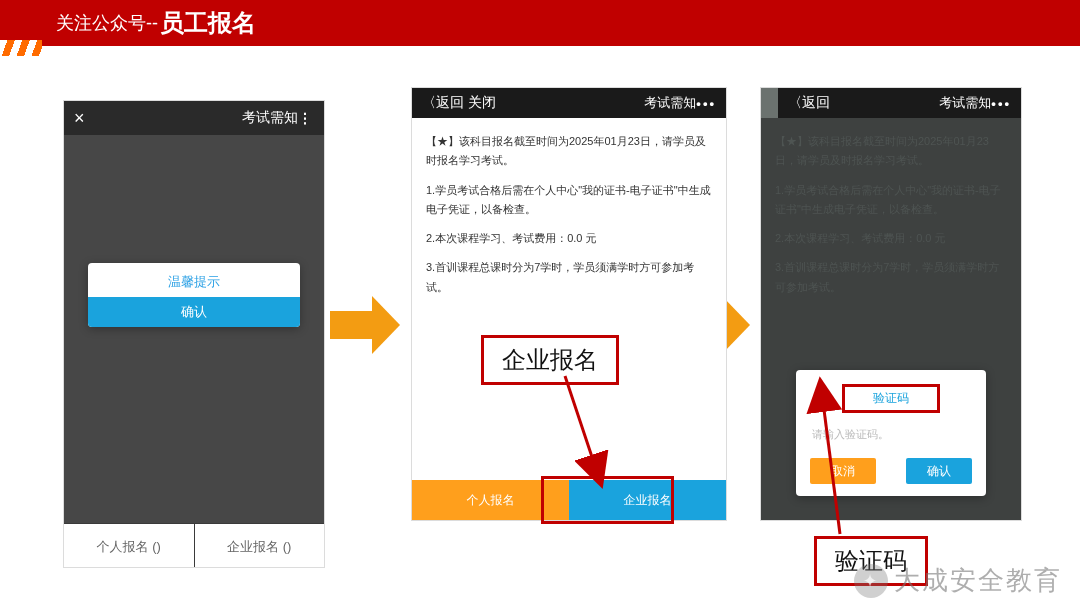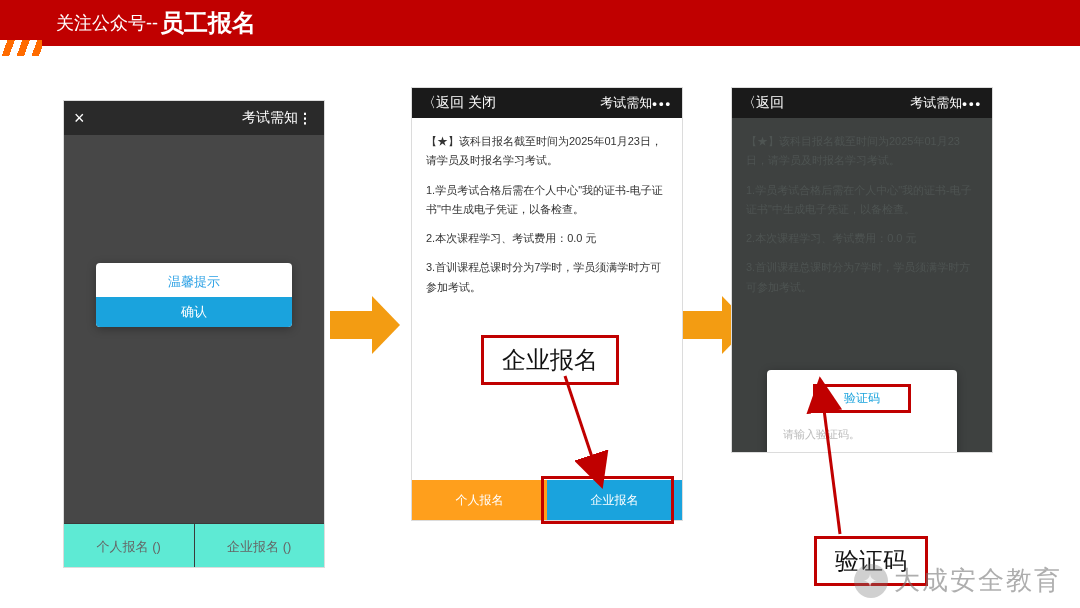--- a/index.html
+++ b/index.html
@@ -42,22 +42,22 @@
   }
 
   
   .phone {
     position: absolute;
     background: #464646;
     border: 1px solid #dcdcdc;
     overflow: hidden;
   }
   .phone1 { top: 54px; left: 63px; width: 262px; height: 468px; }
-  .phone2 { top: 41px; left: 411px; width: 272px; height: 434px; background:#fff;}
-  .phone3 { top: 41px; left: 731px; width: 262px; height: 366px; background:#6b726f;}
+  .phone2 { top: 41px; left: 411px; width: 316px; height: 434px; background:#fff;}
+  .phone3 { top: 41px; left: 760px; width: 262px; height: 434px; background:#6b726f;padding-left:17px;}
 
   
   .phdr {
     background: #2a2a2a;
     color: #fff;
     height: 34px;
     display: flex;
     align-items: center;
     padding: 0 10px;
     font-size: 14px;
@@ -68,28 +68,28 @@
   .phdr .x { font-size:18px; font-weight:300; width:20px;}
   .phdr .back { font-size:14px; }
   .phdr .more { letter-spacing:2px; font-weight:700; }
 
   
   .p1body {
     position:relative; height:434px; background:#474747;
   }
   .p1bottom {
     position:absolute; bottom:0; left:0; right:0; height:46px;
-    display:flex; background:#5eead4;justify-content:space-between;
+    display:flex; background:#ffffff;justify-content:space-between;
   }
   .p1bottom div{flex:1; color:#656565; font-size:13px; display:flex; align-items:center; justify-content:center; border-top:1px solid #3a3a3a;}
   .p1bottom div+div{border-left:1px solid #3a3a3a;}
 
   .dialog1 {
     position:absolute; top:128px; left:50%; transform:translateX(-50%);
-    width:196px; background:#fff; border-radius:4px; overflow:hidden;
+    width:212px; background:#fff; border-radius:4px; overflow:hidden;
     box-shadow:0 2px 10px rgba(0,0,0,.3);
   }
   .dialog1 .dtitle{color:#2aa0e5; text-align:center; padding:10px 0 6px; font-size:13px;}
   .dialog1 .dmsg{color:#333; font-size:12px; text-align:center; line-height:1.7; padding:4px 0 14px;}
   .dialog1 .dbtn{background:#1aa3dd; color:#fff; text-align:center; font-size:13px; height:30px; line-height:30px;}
 
   
   .notice {
     padding: 14px 14px 0;
     font-size: 11px;

